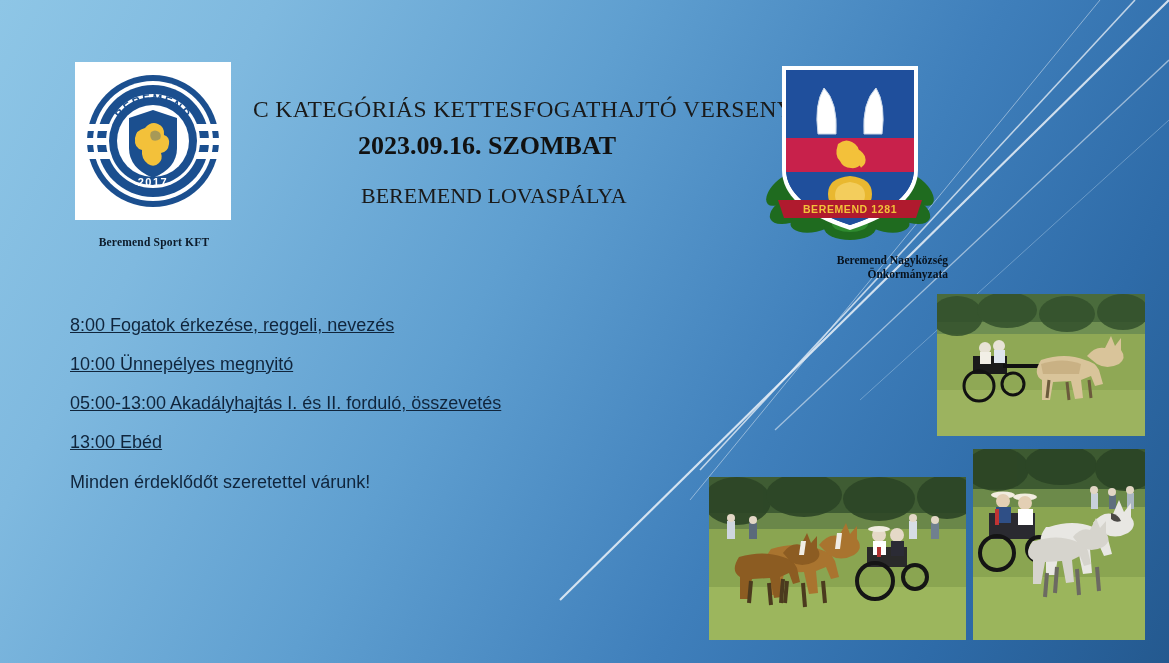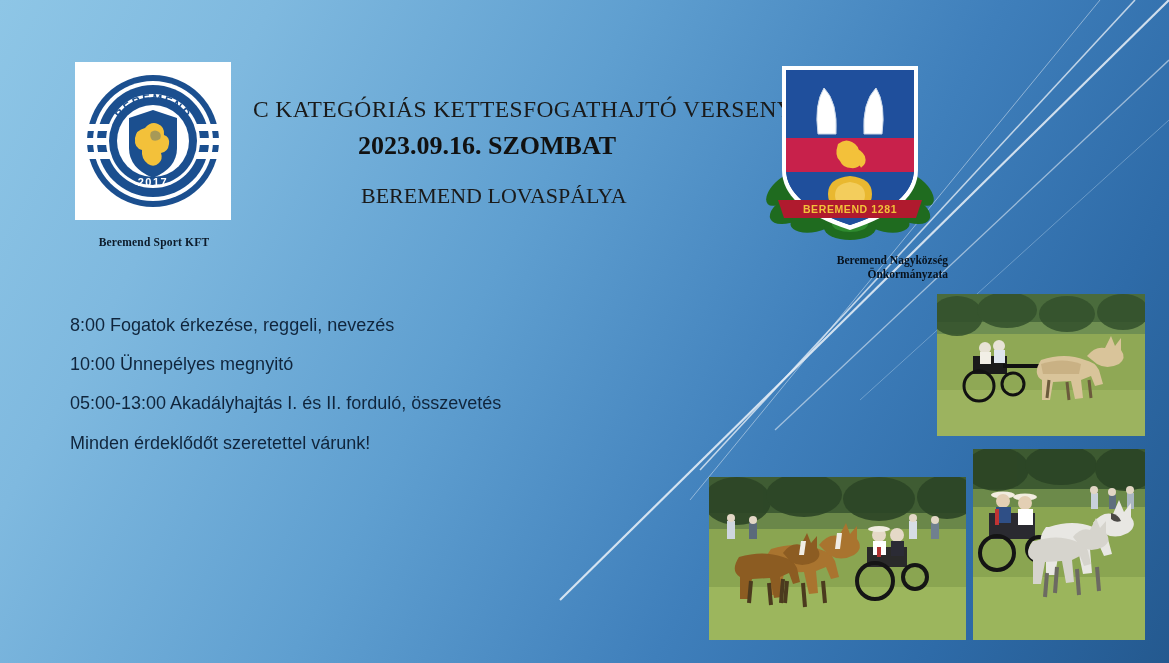--- a/index.html
+++ b/index.html
@@ -120,20 +120,21 @@
     list-style: none;
     margin: 0;
     padding: 0;
   }
   .program-list li {
     font-size: 18px;
     line-height: 1;
     margin-bottom: 21px;
     color: #10253c;
     white-space: nowrap;
+    text-decoration: underline;
   }
   .closing {
     margin-top: 17px;
     font-size: 18px;
     color: #10253c;
   }
 
   
   .photo {
     position: absolute;
@@ -246,20 +247,21 @@
       <div>Beremend Nagyközség</div>
       <div>Önkormányzata</div>
     </div>
   </div>
 
   <div class="program">
     <ul class="program-list">
       <li>8:00 Fogatok érkezése, reggeli, nevezés</li>
       <li>10:00 Ünnepélyes megnyitó</li>
       <li>05:00-13:00 Akadályhajtás I. és II. forduló, összevetés</li>
+      <li>13:00 Ebéd</li>
     </ul>
     <div class="closing">Minden érdeklődőt szeretettel várunk!</div>
   </div>
 
   <div class="photo photo-1">
     <svg viewBox="0 0 208 142" preserveAspectRatio="none" xmlns="http://www.w3.org/2000/svg">
       <rect x="0" y="0" width="208" height="36" fill="#4a6b3c"></rect>
       <rect x="0" y="28" width="208" height="16" fill="#6f8f52"></rect>
       <rect x="0" y="40" width="208" height="102" fill="#8fa855"></rect>
       <rect x="0" y="96" width="208" height="46" fill="#9cb35f"></rect>

